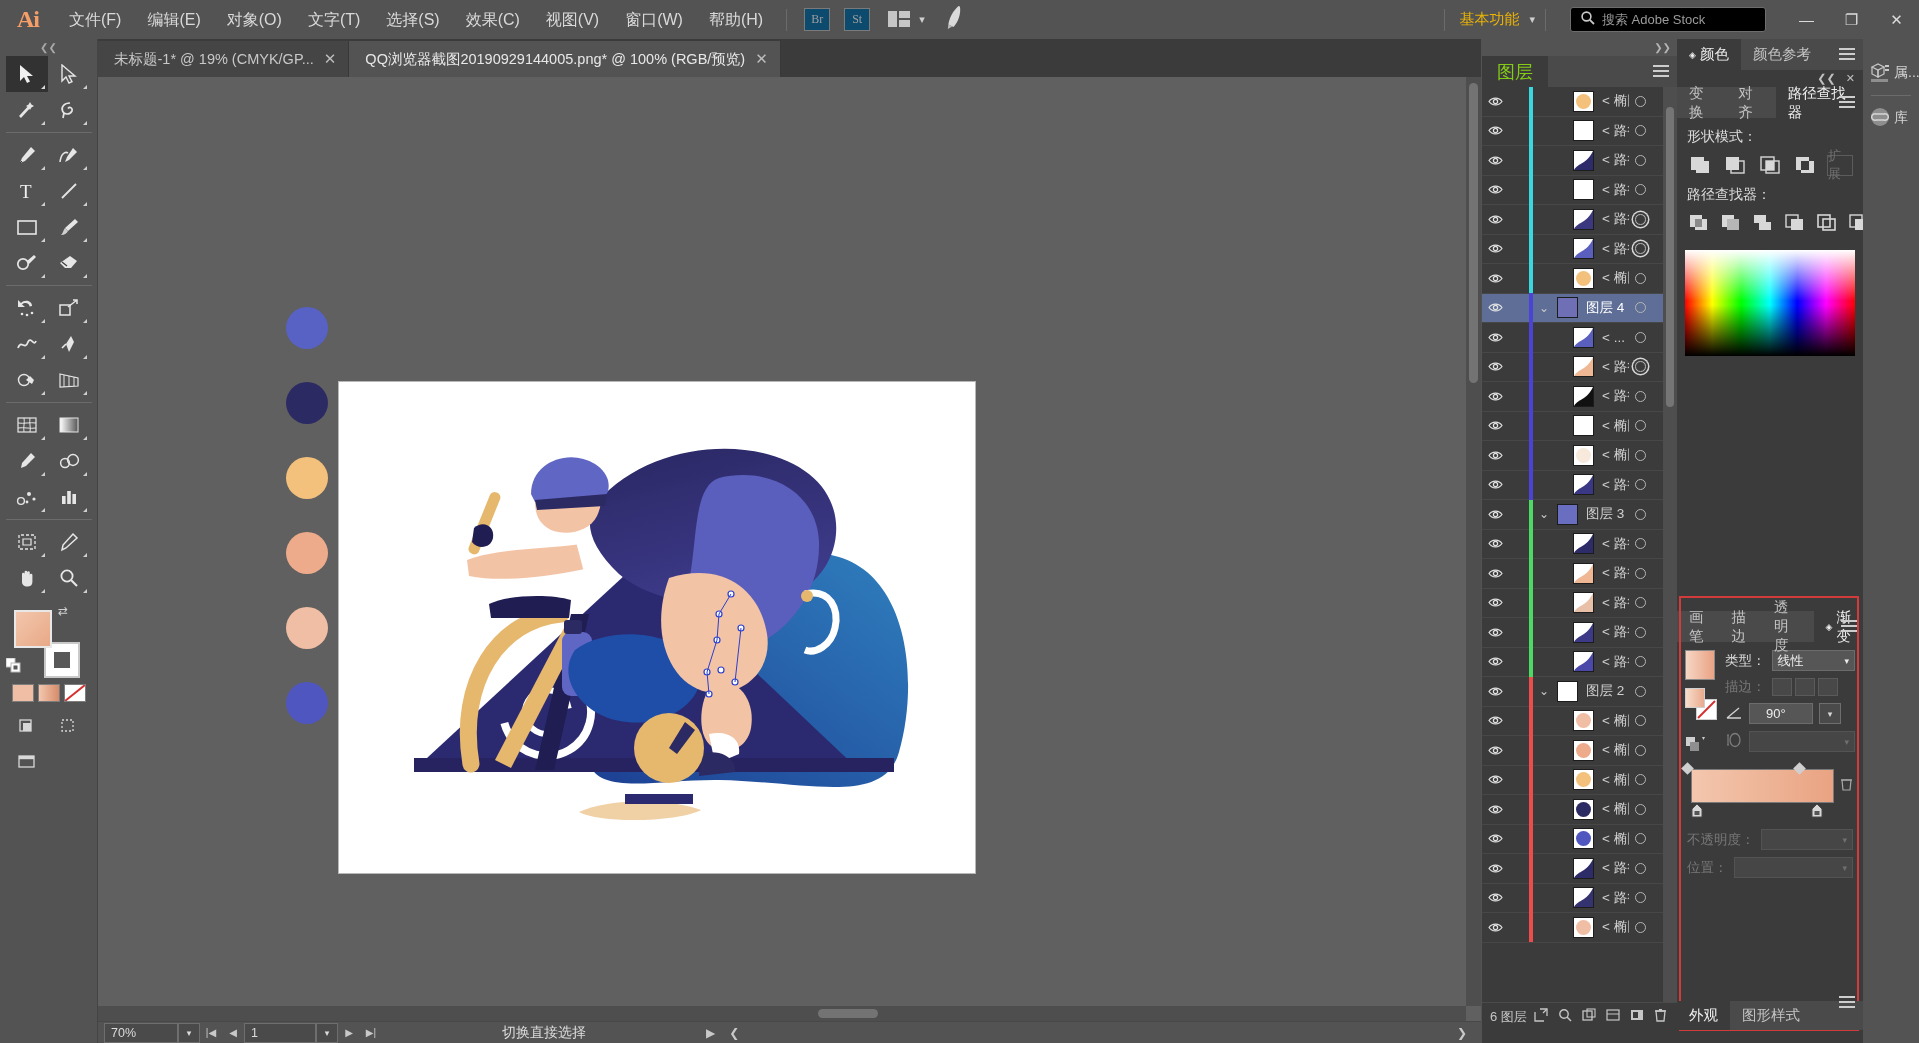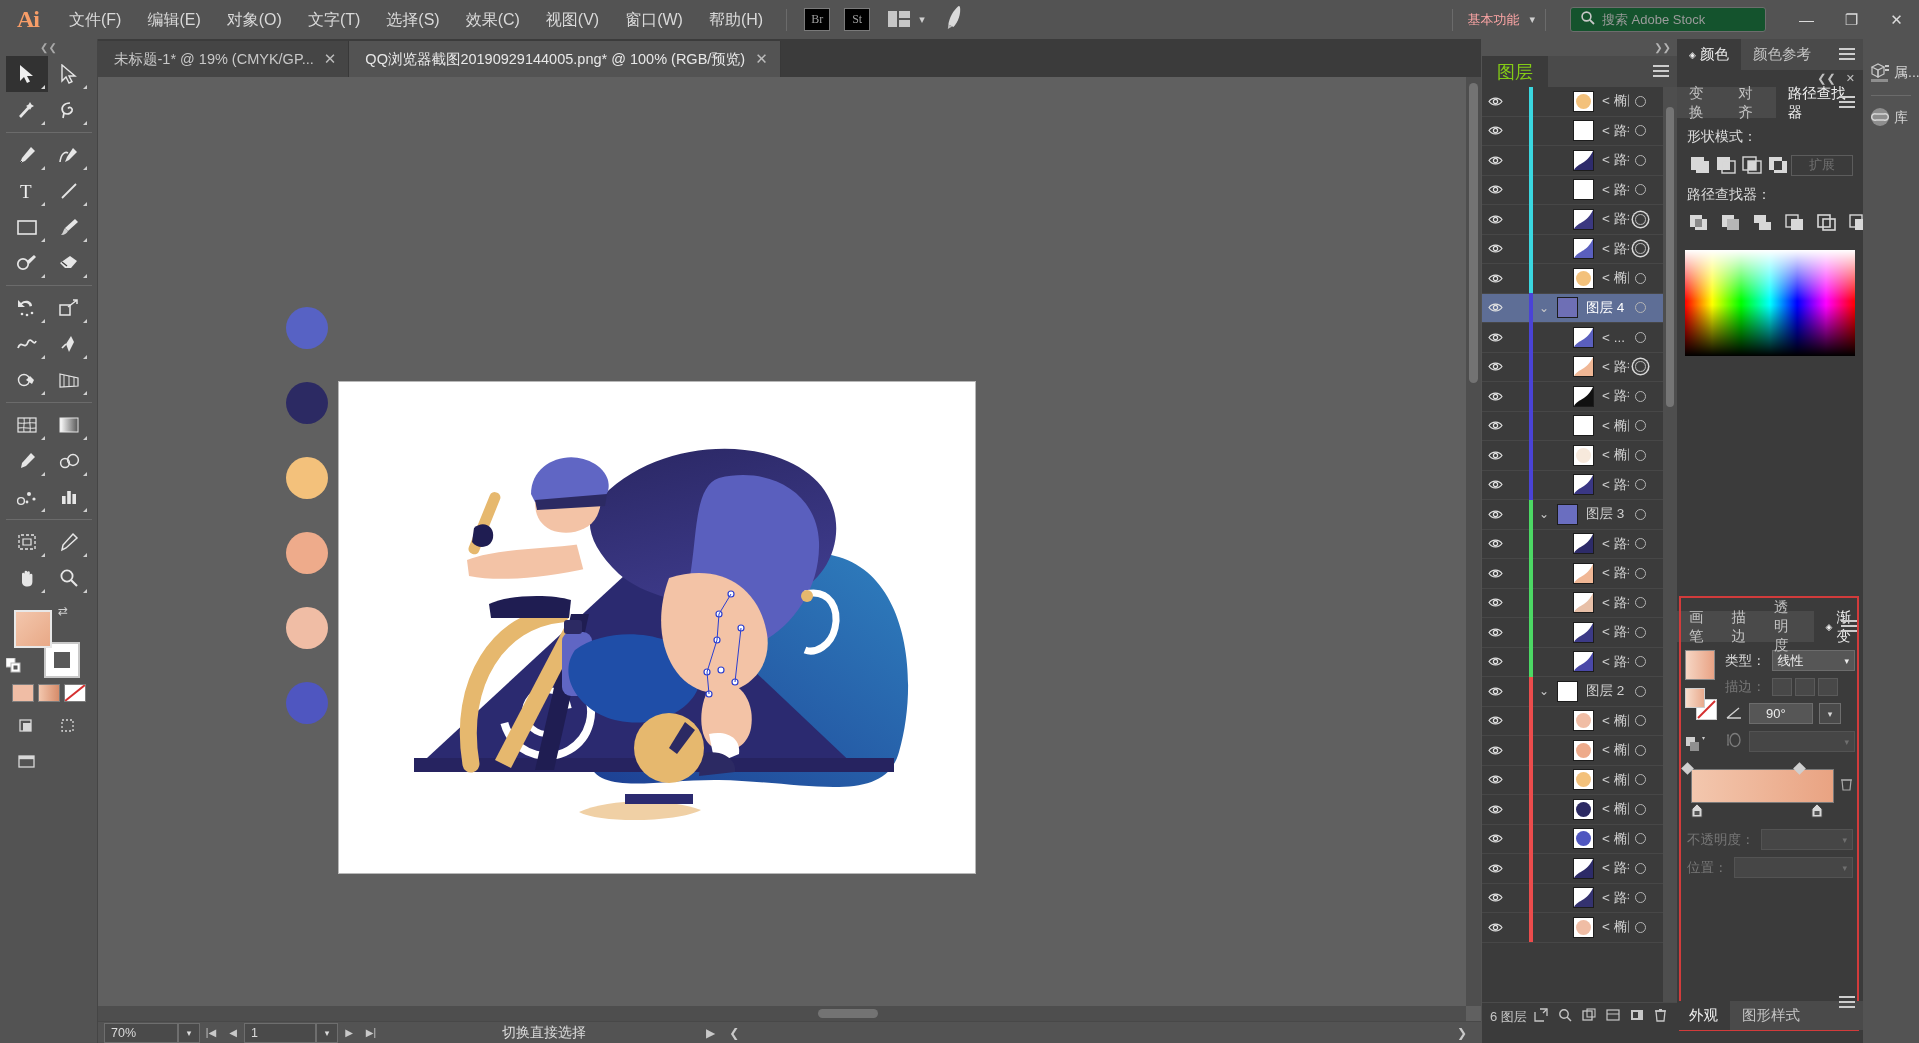--- a/index.html
+++ b/index.html
@@ -24,32 +24,32 @@
     font-family: "Liberation Serif", serif;
   }
   .menu-item {
     padding: 0 13px; height: 39px; line-height: 39px; font-size: 16px; color: #d9d9d9;
     cursor: default; white-space: nowrap;
   }
   .menu-sep { width: 1px; height: 22px; background: #6b6b6b; margin: 0 10px; }
   .sq-btn {
     width: 26px; height: 23px; border: 1px solid #7a7a7a; color:#9e9e9e;
     font-size: 12px; display:flex; align-items:center; justify-content:center;
-    margin: 0 7px; background:#000000; font-family:"Liberation Serif", serif;
+    margin: 0 7px; background:#0c4a6e; font-family:"Liberation Serif", serif;
   }
   .arrange-icon { width: 26px; height: 20px; margin-left: 10px; display:flex; }
   .chev { color: #cfcfcf; font-size: 11px; margin-left: 6px; }
   .rocket { margin-left: 18px; font-size: 19px; color: #d8d8d8; transform: rotate(-20deg); }
   .ws-switcher {
     margin-left: auto; display: flex; align-items: center; height: 39px;
   }
-  .ws-name { font-size: 13px; color: #fca5a5; padding: 0 4px; }
+  .ws-name { font-size: 15px; color: #eab308; padding: 0 4px; }
   .stock-search {
     display:flex; align-items:center; gap:6px;
-    background:#14532d; border:1px solid #6d6d6d; border-radius: 3px;
+    background:#000000; border:1px solid #6d6d6d; border-radius: 3px;
     height: 25px; padding: 0 9px; margin: 0 14px; width: 196px;
   }
   .stock-search .ph { font-size: 13px; color: #9b9b9b; }
   .winbtns { display:flex; align-items:center; height:39px; margin-left: 4px; }
   .winbtn { width: 45px; height: 39px; display:flex; align-items:center; justify-content:center;
             color:#dcdcdc; font-size:15px; }
 
   
   .leftbar {
     position:absolute; left:0; top:39px; width:98px; height:1004px; background:#535353;
@@ -201,21 +201,21 @@
     background:
       linear-gradient(to bottom, rgba(255,255,255,1) 0%, rgba(255,255,255,0) 48%, rgba(0,0,0,0) 52%, rgba(0,0,0,1) 100%),
       linear-gradient(to right, #ff0000 0%, #ffff00 16%, #00ff00 33%, #00ffff 50%, #0000ff 66%, #ff00ff 83%, #ff0000 100%);
   }
 
   .pathfinder { position:absolute; left:0; top:0; width:186px; background:#3b3b3b; }
   .pf-head { height:17px; display:flex; justify-content:flex-end; align-items:center;
              gap:10px; padding-right:8px; color:#c0c0c0; font-size:11px; background:#3b3b3b;}
   .pf-body { padding: 10px 10px 8px 10px; }
   .pf-label { font-size:14px; color:#dcdcdc; margin-bottom:8px; }
-  .pf-row { display:flex; align-items:center; margin-bottom: 10px; }
+  .pf-row { display:flex; gap: 9px; align-items:center; margin-bottom: 10px; }
   .pf-btn { width: 26px; height: 22px; position:relative; }
   .pf-expand {
     margin-left:auto; width:74px; height:21px; border:1px solid #5c5c5c;
     display:flex;align-items:center;justify-content:center; font-size:13px; color:#6f6f6f;
   }
   .pf-row2 { display:flex; gap: 7px; }
   .pf-btn2 { width: 25px; height: 22px; }
 
   .gradpanel { position:absolute; left:0; top:0; width:186px; background:#3b3b3b; }
   .gp-body { padding: 8px 8px 6px 8px; display:flex; }

